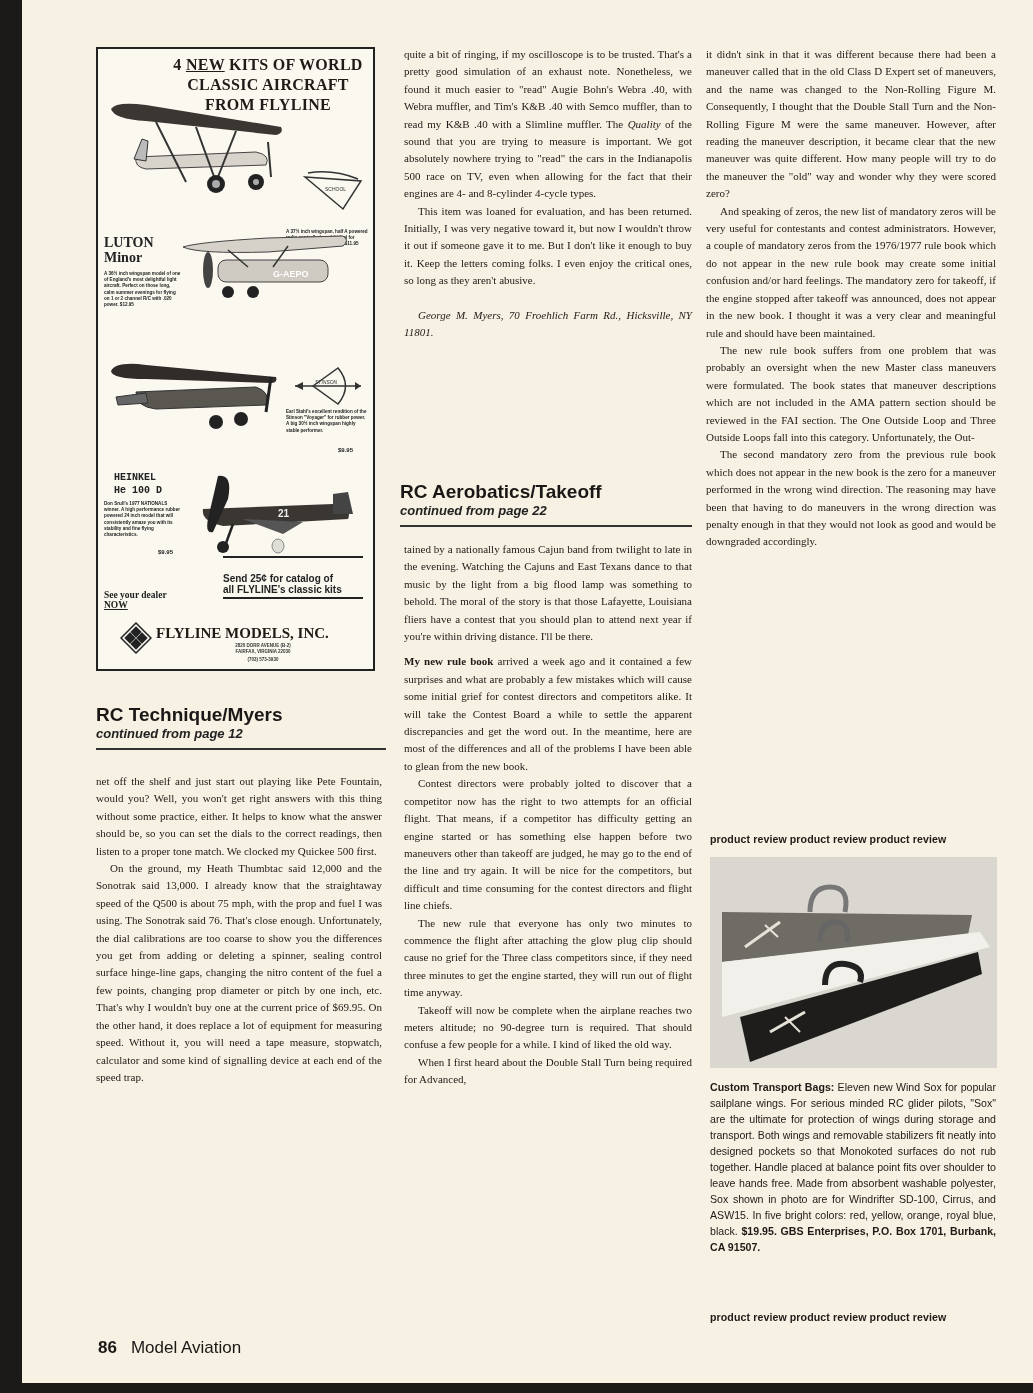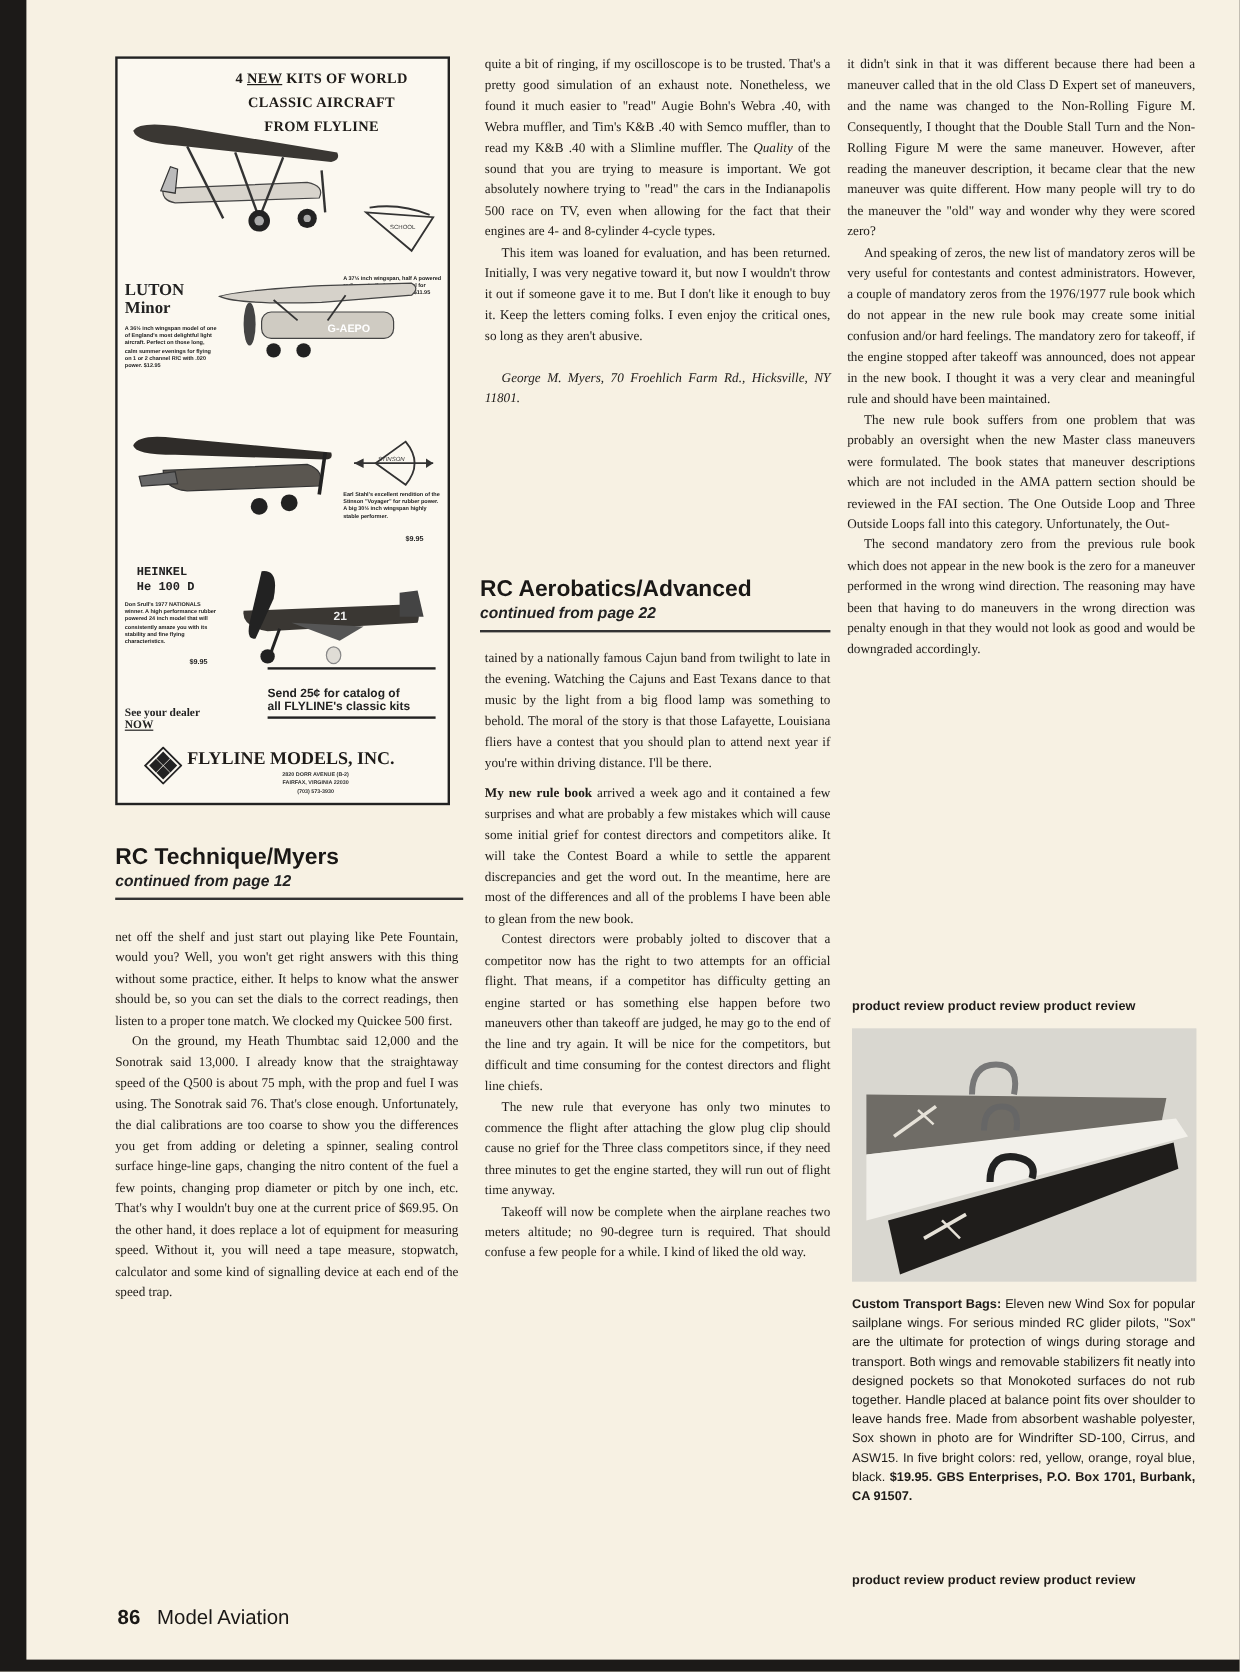--- a/index.html
+++ b/index.html
@@ -2,21 +2,21 @@
 <html><head>
 <meta charset="utf-8">
 <style>
   html, body { margin:0; padding:0; }
   body { width:1033px; height:1393px; background:#1c1a18; position:relative; overflow:hidden; }
   .page { position:absolute; left:22px; top:0; width:1011px; height:1383px; background:#f7f1e3; }
   .col { position:absolute; font-family:"Liberation Serif","DejaVu Serif",serif; font-size:11px; line-height:17.4px; color:#1d1a17; text-align:justify; }
   .col p { margin:0; text-indent:14px; }
   .col p.noind { text-indent:0; }
   .ad { position:absolute; left:74px; top:47px; width:275px; height:620px; border:2px solid #222; background:#fbf8f0; }
-  .ad-title { position:absolute; left:70px; top:6px; width:200px; text-align:center; font-family:"Liberation Serif",serif; font-weight:bold; font-size:12px; line-height:20px; color:#1e1b18; letter-spacing:0.3px; }
+  .ad-title { position:absolute; left:70px; top:6px; width:200px; text-align:center; font-family:"Liberation Serif",serif; font-weight:bold; font-size:16px; line-height:20px; color:#1e1b18; letter-spacing:0.3px; }
   .ad-title u { text-decoration:underline; }
   .tiny { position:absolute; font-family:"Liberation Sans",sans-serif; font-size:4.6px; line-height:6.2px; font-weight:bold; color:#222; }
   .section-head { position:absolute; font-family:"Liberation Sans","DejaVu Sans",sans-serif; }
   .section-head .h { font-weight:bold; font-size:19px; color:#1a1816; line-height:22px; }
   .section-head .sub { font-style:italic; font-weight:bold; font-size:13px; color:#222; line-height:16px; }
   .section-head .rule { margin-top:6px; border-top:2px solid #333; }
   .pr-band { position:absolute; font-family:"Liberation Sans",sans-serif; font-weight:bold; font-size:10.6px; color:#1e1b18; letter-spacing:0.1px; }
   .caption { position:absolute; left:688px; top:1079px; width:286px; font-family:"Liberation Sans","DejaVu Sans",sans-serif; font-size:10.6px; line-height:16px; color:#1d1a17; text-align:justify; }
   .caption b { font-weight:bold; }
   .footer { position:absolute; left:76px; top:1338px; font-family:"Liberation Sans",sans-serif; font-size:17px; color:#1a1816; }
@@ -144,31 +144,32 @@
     <p>On the ground, my Heath Thumbtac said 12,000 and the Sonotrak said 13,000. I already know that the straightaway speed of the Q500 is about 75 mph, with the prop and fuel I was using. The Sonotrak said 76. That's close enough. Unfortunately, the dial calibrations are too coarse to show you the differences you get from adding or deleting a spinner, sealing control surface hinge-line gaps, changing the nitro content of the fuel a few points, changing prop diameter or pitch by one inch, etc. That's why I wouldn't buy one at the current price of $69.95. On the other hand, it does replace a lot of equipment for measuring speed. Without it, you will need a tape measure, stopwatch, calculator and some kind of signalling device at each end of the speed trap.</p>
   </div>
 
   <div class="col" style="left:382px;top:46px;width:288px;">
     <p class="noind"><span>quite a bit of ringing, if my oscilloscope is to be trusted. That's a pretty good simulation of an exhaust note. Nonetheless, we found it much easier to "read" Augie Bohn's Webra .40, with Webra muffler, and Tim's K&amp;B .40 with Semco muffler, than to read my K&amp;B .40 with a Slimline muffler. The </span><em>Quality</em><span> of the sound that you are trying to measure is important. We got absolutely nowhere trying to "read" the cars in the Indianapolis 500 race on TV, even when allowing for the fact that their engines are 4- and 8-cylinder 4-cycle types.</span></p>
     <p>This item was loaned for evaluation, and has been returned. Initially, I was very negative toward it, but now I wouldn't throw it out if someone gave it to me. But I don't like it enough to buy it. Keep the letters coming folks. I even enjoy the critical ones, so long as they aren't abusive.</p>
     <p style="margin-top:17px;font-style:italic;">George M. Myers, 70 Froehlich Farm Rd., Hicksville, NY 11801.</p>
   </div>
 
   <div class="section-head" style="left:378px;top:481px;width:292px;">
-    <div class="h">RC Aerobatics/Advanced</div>
+    <div class="h">RC Aerobatics/Takeoff</div>
     <div class="sub">continued from page 22</div>
     <div class="rule"></div>
   </div>
 
   <div class="col" style="left:382px;top:541px;width:288px;">
     <p class="noind">tained by a nationally famous Cajun band from twilight to late in the evening. Watching the Cajuns and East Texans dance to that music by the light from a big flood lamp was something to behold. The moral of the story is that those Lafayette, Louisiana fliers have a contest that you should plan to attend next year if you're within driving distance. I'll be there.</p>
     <p class="noind" style="margin-top:8px;"><b>My new rule book</b><span> arrived a week ago and it contained a few surprises and what are probably a few mistakes which will cause some initial grief for contest directors and competitors alike. It will take the Contest Board a while to settle the apparent discrepancies and get the word out. In the meantime, here are most of the differences and all of the problems I have been able to glean from the new book.</span></p>
     <p>Contest directors were probably jolted to discover that a competitor now has the right to two attempts for an official flight. That means, if a competitor has difficulty getting an engine started or has something else happen before two maneuvers other than takeoff are judged, he may go to the end of the line and try again. It will be nice for the competitors, but difficult and time consuming for the contest directors and flight line chiefs.</p>
     <p>The new rule that everyone has only two minutes to commence the flight after attaching the glow plug clip should cause no grief for the Three class competitors since, if they need three minutes to get the engine started, they will run out of flight time anyway.</p>
     <p>Takeoff will now be complete when the airplane reaches two meters altitude; no 90-degree turn is required. That should confuse a few people for a while. I kind of liked the old way.</p>
+    <p>When I first heard about the Double Stall Turn being required for Advanced,</p>
   </div>
 
   <div class="col" style="left:684px;top:46px;width:290px;">
     <p class="noind">it didn't sink in that it was different because there had been a maneuver called that in the old Class D Expert set of maneuvers, and the name was changed to the Non-Rolling Figure M. Consequently, I thought that the Double Stall Turn and the Non-Rolling Figure M were the same maneuver. However, after reading the maneuver description, it became clear that the new maneuver was quite different. How many people will try to do the maneuver the "old" way and wonder why they were scored zero?</p>
     <p>And speaking of zeros, the new list of mandatory zeros will be very useful for contestants and contest administrators. However, a couple of mandatory zeros from the 1976/1977 rule book which do not appear in the new rule book may create some initial confusion and/or hard feelings. The mandatory zero for takeoff, if the engine stopped after takeoff was announced, does not appear in the new book. I thought it was a very clear and meaningful rule and should have been maintained.</p>
     <p>The new rule book suffers from one problem that was probably an oversight when the new Master class maneuvers were formulated. The book states that maneuver descriptions which are not included in the AMA pattern section should be reviewed in the FAI section. The One Outside Loop and Three Outside Loops fall into this category. Unfortunately, the Out-</p>
     <p>The second mandatory zero from the previous rule book which does not appear in the new book is the zero for a maneuver performed in the wrong wind direction. The reasoning may have been that having to do maneuvers in the wrong direction was penalty enough in that they would not look as good and would be downgraded accordingly.</p>
   </div>
 
   <div class="pr-band" style="left:688px;top:833px;">product review product review product review</div>

